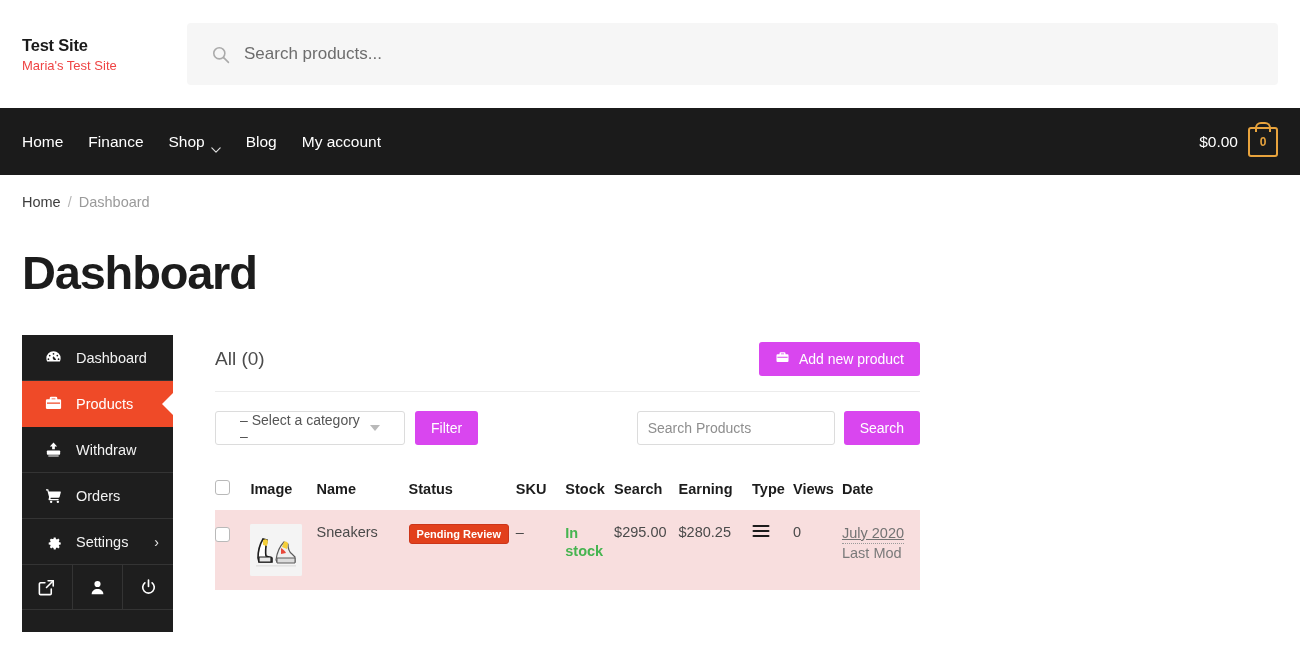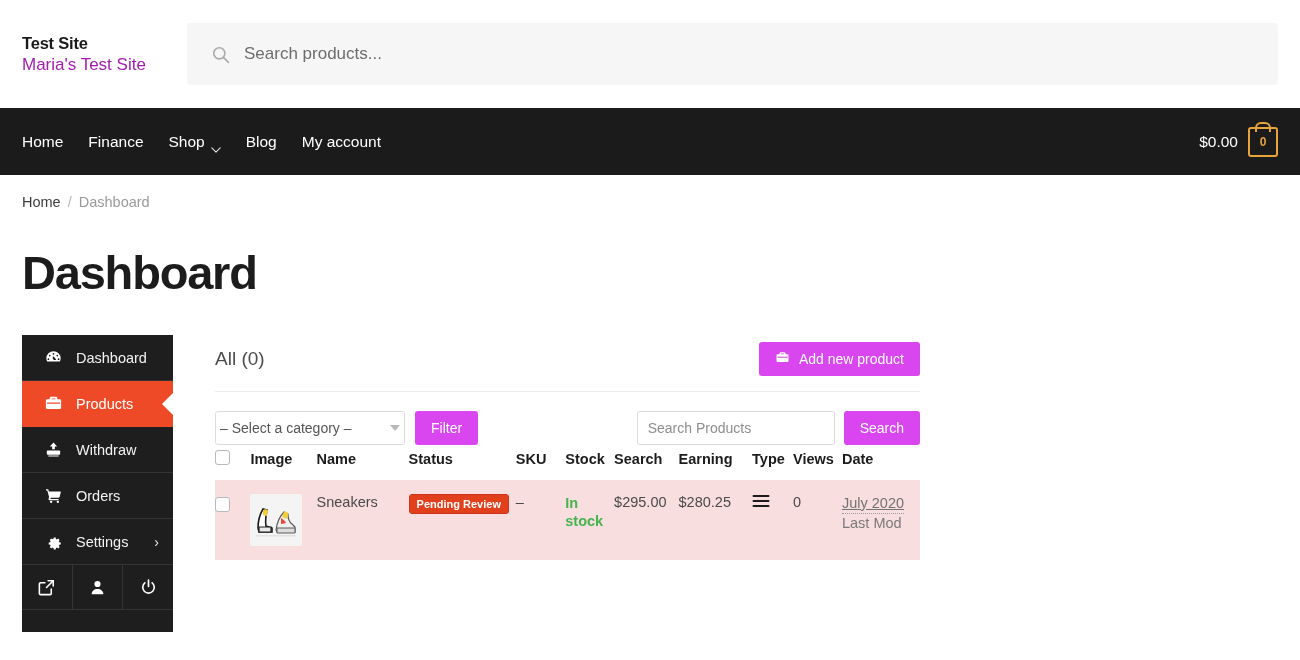--- a/index.html
+++ b/index.html
@@ -17,21 +17,21 @@
     display: flex;
     align-items: center;
     background: #ffffff;
     padding: 0 22px;
   }
   .brand { width: 143px; flex: 0 0 143px; }
   .brand-title {
     font-size: 16.5px; font-weight: bold; color: #1a1a1a;
     letter-spacing: -0.2px; line-height: 1.25;
   }
-  .brand-sub { font-size: 17px; color: #a21caf; margin-top: 2px; }
+  .brand-sub { font-size: 13px; color: #ef4444; margin-top: 2px; }
 
   .searchwrap {
     flex: 1;
     height: 62px;
     background: #f6f6f6;
     border-radius: 4px;
     display: flex;
     align-items: center;
     padding: 0 24px;
     margin-left: 22px;
@@ -168,21 +168,21 @@
 
   .toolbar-filters {
     display: flex; align-items: center;
     height: 36px; margin-top: 18px;
   }
   .select {
     width: 190px; height: 34px;
     border: 1px solid #dcdcdc; border-radius: 3px;
     background: #ffffff;
     display: flex; align-items: center;
-    padding: 0 4px;
+    padding: 0 24px;
     font-size: 14px; color: #555555;
     cursor: pointer;
   }
   .select .sel-caret {
     margin-left: auto;
     width: 0; height: 0;
     border-left: 5px solid transparent;
     border-right: 5px solid transparent;
     border-top: 6px solid #b9b9b9;
   }
@@ -197,21 +197,21 @@
     background: #ffffff;
     padding: 0 10px;
     font-family: "Liberation Sans", sans-serif;
     font-size: 14px; color: #444444;
     outline: none;
   }
   .search-products::placeholder { color: #8e8e8e; }
   .btn-search { height: 34px; padding: 0 16px; margin-left: 9px; }
 
   
-  .tbl-wrap { margin-top: 4px; }
+  .tbl-wrap { margin-top: 34px; }
   table.products { border-collapse: collapse; table-layout: fixed; }
   table.products th {
     font-size: 14.5px; font-weight: bold; color: #1c1c1c;
     text-align: left;
     padding: 0 0 12px 0;
     vertical-align: middle;
     white-space: nowrap;
   }
   table.products tbody tr { background: #f8dede; }
   table.products td {

